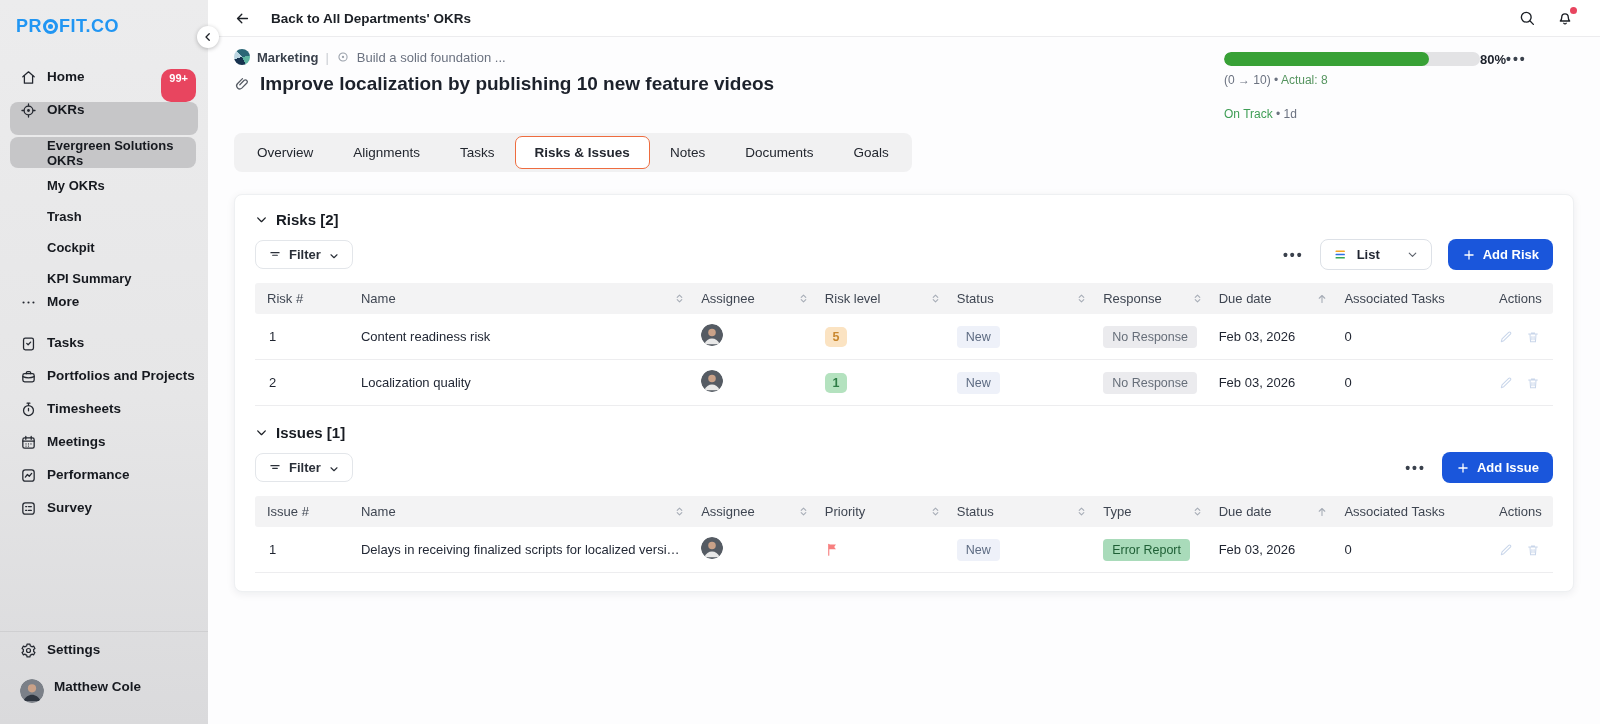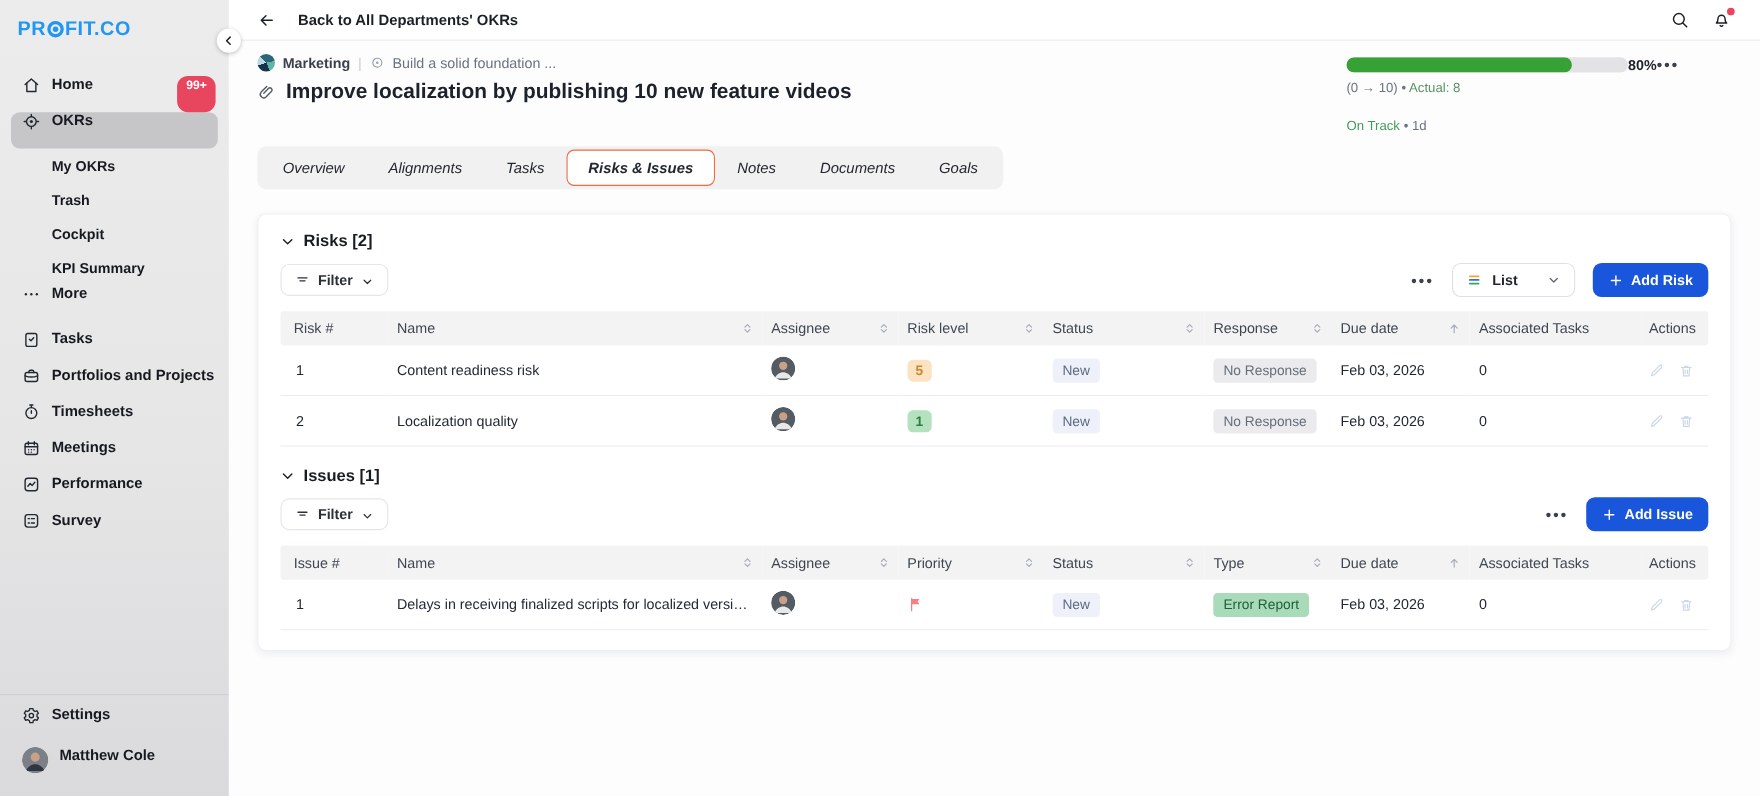--- a/index.html
+++ b/index.html
@@ -47,21 +47,21 @@
   .prog-track { width:256px; height:14px; background:#e3e3e5; border-radius:7px; overflow:hidden; }
   .prog-fill { height:100%; background:#38a136; border-radius:7px; }
   .prog-pct { font-size:13px; font-weight:700; color:#1c212b; }
   .dots { color:#3a414c; letter-spacing:2px; font-weight:800; font-size:14px; cursor:pointer; }
   .prog-sub { font-size:12px; color:#6b7280; margin-top:6px; }
   .prog-sub .actual { color:#55945f; }
   .prog-status { font-size:12px; margin-top:20px; }
   .prog-status .ontrack { color:#3f9e56; }
   .prog-status .age { color:#6b7280; }
 
-  .tabs { display:inline-flex; align-self:flex-start; background:#f1f1f2; border-radius:8px; padding:3px; margin:12px 0 0 26px;font-style:italic; }
+  .tabs { display:inline-flex; align-self:flex-start; background:#f1f1f2; border-radius:8px; padding:3px; margin:12px 0 0 26px; }
   .tab { padding:8px 19px; font-size:13.5px; font-weight:500; color:#23272f; border:1.5px solid transparent; border-radius:7px; cursor:pointer; white-space:nowrap; }
   .tab.active { background:#fff; border-color:#ee6c3f; font-weight:700; }
 
   .card { margin:22px 26px 0 26px; background:#fff; border:1px solid #eef0f2; border-radius:8px;
           box-shadow:0 2px 8px rgba(16,24,40,.07); padding:16px 20px 18px; }
   .sec-head { display:flex; align-items:center; gap:8px; font-size:15px; font-weight:700; color:#171b22; cursor:pointer; }
   .sec-head.issues { margin-top:18px; }
   .ctrl-row { display:flex; align-items:center; margin-top:11px; }
   .btn-filter { display:flex; align-items:flex-end; gap:7px; border:1px solid #e3e6ea; background:#fff; border-radius:8px;
                 padding:6px 12px; font-size:13px; font-weight:600; color:#2a2f38; cursor:pointer; }
@@ -122,20 +122,23 @@
         <svg viewBox="0 0 24 24" width="17" height="17" fill="none" stroke="currentColor" stroke-width="1.8" stroke-linecap="round">
             <circle cx="12" cy="12" r="6.2"></circle>
             <circle cx="12" cy="12" r="2" fill="currentColor" stroke="none"></circle>
             <path d="M12 2.8v2.4M12 18.8v2.4M2.8 12h2.4M18.8 12h2.4"></path>
           </svg>
       </span>
       <span>OKRs</span>
     </div>
 
     <div class="subnav">
+      <div class="subrow sel">
+          <span>Evergreen Solutions OKRs</span>
+        </div>
       <div class="subrow">
           <span>My OKRs</span>
         </div>
       <div class="subrow">
           <span>Trash</span>
         </div>
       <div class="subrow">
           <span>Cockpit</span>
         </div>
       <div class="subrow">

